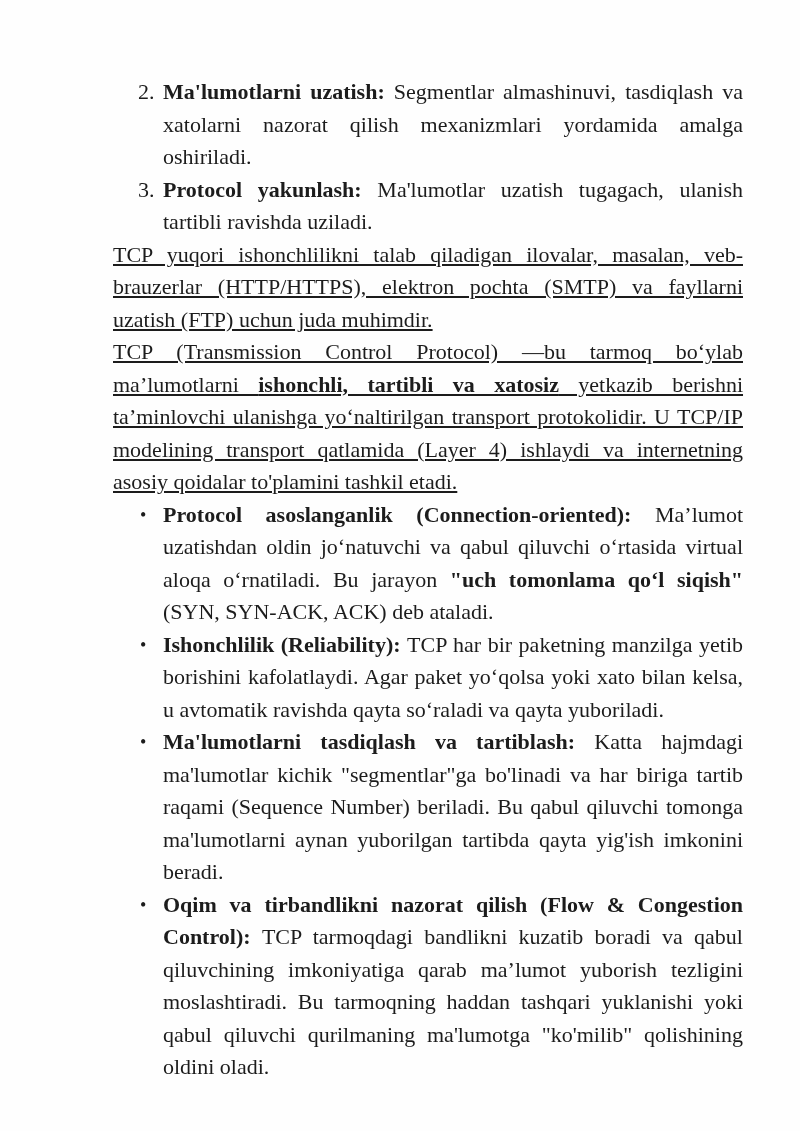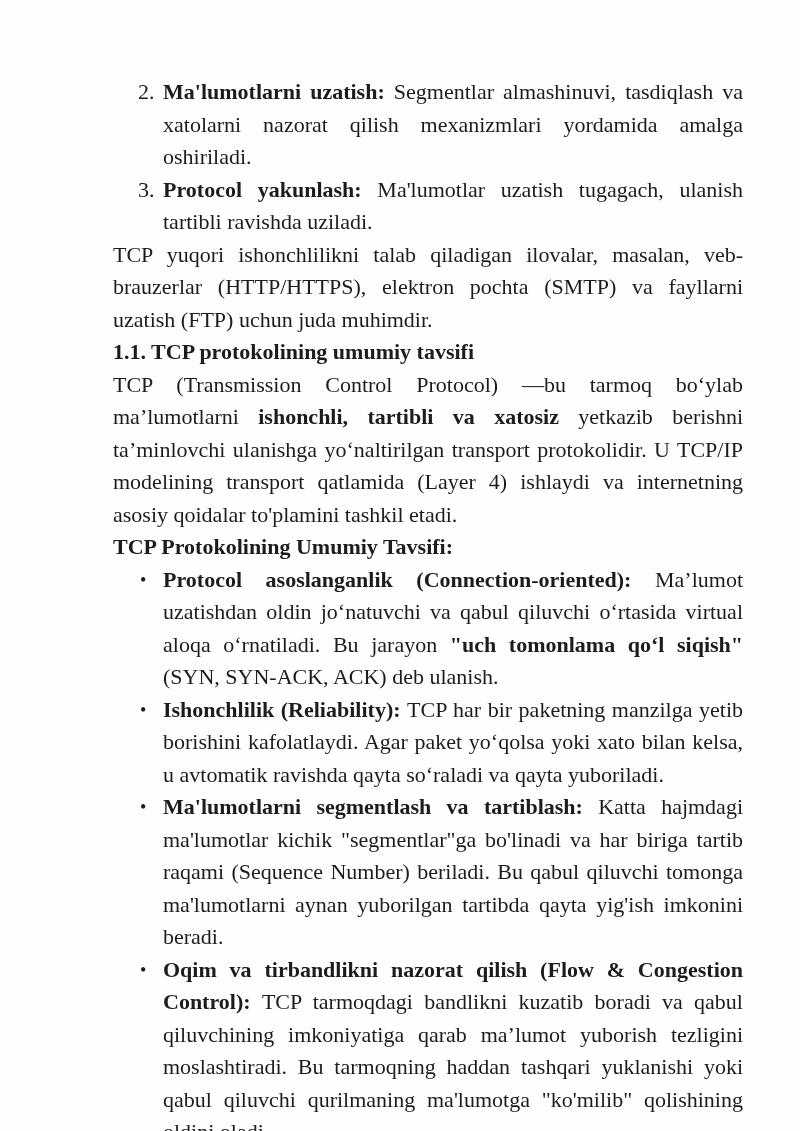--- a/index.html
+++ b/index.html
@@ -30,20 +30,21 @@
     width: 630px;
     font-size: 22px;
     line-height: 32.5px;
     color: #1c1c1c;
     text-align: justify;
     text-align-last: left;
   }
   .paragraph {
     text-align: justify;
     text-align-last: left;
+    text-decoration: underline;
   }
   .heading {
     font-weight: bold;
     text-align: left;
   }
   .list-item {
     position: relative;
     padding-left: 50px;
     text-align: justify;
     text-align-last: left;
@@ -63,21 +64,19 @@
   }
 </style>
 </head>
 <body>
 
 <div class="page">
   <div class="content">
       <div class="list-item"><span class="marker">2.</span><span class="run bold">Ma'lumotlarni uzatish: </span><span class="run">Segmentlar almashinuvi, tasdiqlash va xatolarni nazorat qilish mexanizmlari yordamida amalga oshiriladi.</span></div>
       <div class="list-item"><span class="marker">3.</span><span class="run bold">Protocol yakunlash: </span><span class="run">Ma'lumotlar uzatish tugagach, ulanish tartibli ravishda uziladi.</span></div>
       <div class="paragraph"><span class="run">TCP yuqori ishonchlilikni talab qiladigan ilovalar, masalan, veb-brauzerlar (HTTP/HTTPS), elektron pochta (SMTP) va fayllarni uzatish (FTP) uchun juda muhimdir.</span></div>
-      <div class="heading"><span class="run bold">1.1. TCP protokolining umumiy tavsifi</span></div>
       <div class="paragraph"><span class="run">TCP (Transmission Control Protocol) —bu tarmoq bo‘ylab ma’lumotlarni </span><span class="run bold">ishonchli, tartibli va xatosiz</span><span class="run"> yetkazib berishni ta’minlovchi ulanishga yo‘naltirilgan transport protokolidir. U TCP/IP modelining transport qatlamida (Layer 4) ishlaydi va internetning asosiy qoidalar to'plamini tashkil etadi.</span></div>
-      <div class="heading"><span class="run bold">TCP Protokolining Umumiy Tavsifi:</span></div>
-      <div class="list-item"><span class="marker bullet">•</span><span class="run bold">Protocol asoslanganlik (Connection-oriented): </span><span class="run">Ma’lumot uzatishdan oldin jo‘natuvchi va qabul qiluvchi o‘rtasida virtual aloqa o‘rnatiladi. Bu jarayon </span><span class="run bold">"uch tomonlama qo‘l siqish"</span><span class="run"> (SYN, SYN-ACK, ACK) deb ulanish.</span></div>
+      <div class="list-item"><span class="marker bullet">•</span><span class="run bold">Protocol asoslanganlik (Connection-oriented): </span><span class="run">Ma’lumot uzatishdan oldin jo‘natuvchi va qabul qiluvchi o‘rtasida virtual aloqa o‘rnatiladi. Bu jarayon </span><span class="run bold">"uch tomonlama qo‘l siqish"</span><span class="run"> (SYN, SYN-ACK, ACK) deb ataladi.</span></div>
       <div class="list-item"><span class="marker bullet">•</span><span class="run bold">Ishonchlilik (Reliability): </span><span class="run">TCP har bir paketning manzilga yetib borishini kafolatlaydi. Agar paket yo‘qolsa yoki xato bilan kelsa, u avtomatik ravishda qayta so‘raladi va qayta yuboriladi.</span></div>
-      <div class="list-item"><span class="marker bullet">•</span><span class="run bold">Ma'lumotlarni segmentlash va tartiblash: </span><span class="run">Katta hajmdagi ma'lumotlar kichik "segmentlar"ga bo'linadi va har biriga tartib raqami (Sequence Number) beriladi. Bu qabul qiluvchi tomonga ma'lumotlarni aynan yuborilgan tartibda qayta yig'ish imkonini beradi.</span></div>
+      <div class="list-item"><span class="marker bullet">•</span><span class="run bold">Ma'lumotlarni tasdiqlash va tartiblash: </span><span class="run">Katta hajmdagi ma'lumotlar kichik "segmentlar"ga bo'linadi va har biriga tartib raqami (Sequence Number) beriladi. Bu qabul qiluvchi tomonga ma'lumotlarni aynan yuborilgan tartibda qayta yig'ish imkonini beradi.</span></div>
       <div class="list-item"><span class="marker bullet">•</span><span class="run bold">Oqim va tirbandlikni nazorat qilish (Flow &amp; Congestion Control): </span><span class="run">TCP tarmoqdagi bandlikni kuzatib boradi va qabul qiluvchining imkoniyatiga qarab ma’lumot yuborish tezligini moslashtiradi. Bu tarmoqning haddan tashqari yuklanishi yoki qabul qiluvchi qurilmaning ma'lumotga "ko'milib" qolishining oldini oladi.</span></div>
     </div>
 </div>
 
 </body></html>

